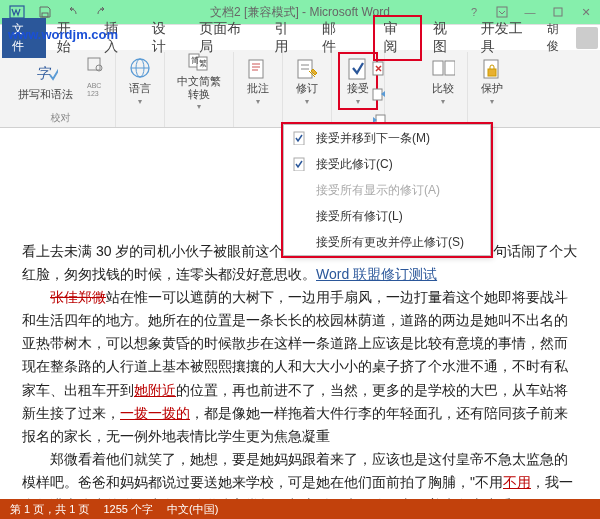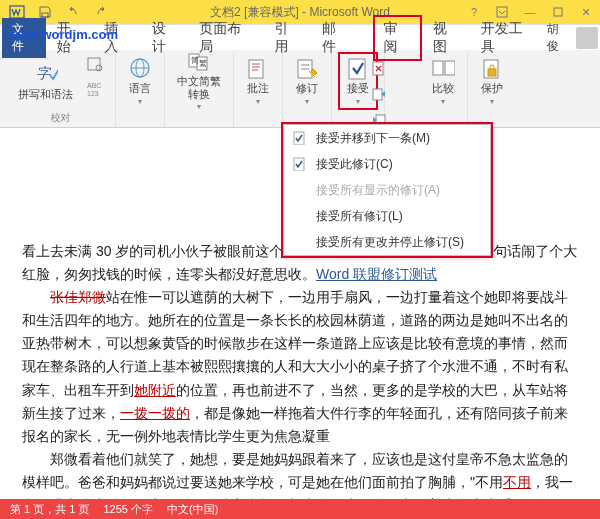--- a/index.html
+++ b/index.html
@@ -1,17 +1,17 @@
 <!DOCTYPE html>
 <html><head>
 <meta charset="utf-8">
 <style>
 * { margin: 0; padding: 0; box-sizing: border-box; font-family: "Microsoft YaHei", SimSun, sans-serif; }
 body { width: 600px; height: 519px; background: #fff; overflow: hidden; font-size: 12px; color: #444; }
-.titlebar { height: 25px; background: #fde047; display: flex; align-items: center; position: relative; border-bottom: 1px solid #e0e0e0; }
+.titlebar { height: 25px; background: #86efac; display: flex; align-items: center; position: relative; border-bottom: 1px solid #e0e0e0; }
 .ti { width: 22px; height: 22px; margin-left: 6px; display: flex; align-items: center; justify-content: center; color: #2b579a; }
 .title { position: absolute; left: 50%; transform: translateX(-50%); font-size: 12px; color: #666; }
 .winbtns { margin-left: auto; display: flex; }
 .winbtn { width: 28px; height: 25px; display: flex; align-items: center; justify-content: center; color: #777; font-size: 11px; }
 .menubar { height: 25px; display: flex; align-items: center; padding: 0 2px; gap: 2px; position: relative; }
 .watermark { position: absolute; left: 8px; top: 2px; color: #1a4fd6; font-weight: bold; font-size: 13px; z-index: 5; }
 .filebtn { background: #2b579a; color: #fff; padding: 3px 10px; font-size: 12px; }
 .tab { padding: 3px 9px; font-size: 14px; color: #444; }
 .tab.active { border: 2px solid #d02; margin-left: 12px; }
 .avatar { margin-left: auto; width: 22px; height: 22px; background: #ccc; border-radius: 2px; }
@@ -31,21 +31,21 @@
 .dropdown.frame { outline: 2px solid #d02; }
 .ditem { height: 26px; display: flex; align-items: center; padding: 0 8px; gap: 8px; font-size: 12px; color: #333; }
 .ditem.disabled { color: #aaa; }
 .dicon { width: 16px; height: 16px; display: flex; align-items: center; justify-content: center; }
 .doc { position: absolute; top: 130px; left: 0; right: 0; bottom: 20px; background: #fff; padding: 110px 22px 10px 22px; overflow: hidden; }
 .doc p { font-size: 14px; line-height: 1.65; color: #222; font-family: SimSun, serif; }
 .doc p.indent { text-indent: 2em; }
 .link { color: #2b579a; text-decoration: underline; }
 .del { text-decoration: line-through; color: #b00; }
 .ins { color: #b00; text-decoration: underline; }
-.statusbar { position: absolute; bottom: 0; left: 0; right: 0; height: 20px; background: #ef4444; color: #fff; display: flex; align-items: center; padding: 0 10px; font-size: 11px; gap: 14px; }
+.statusbar { position: absolute; bottom: 0; left: 0; right: 0; height: 20px; background: #c2410c; color: #fff; display: flex; align-items: center; padding: 0 10px; font-size: 11px; gap: 14px; }
 svg { display: block; }
 .dd { font-size: 8px; color: #888; }
 </style>
 </head>
 <body>
 
 <div class="titlebar">
   <span class="ti">
       <svg width="16" height="16">
         <rect x="1" y="2" width="14" height="12" fill="none" stroke="#2b579a" stroke-width="1.2"></rect>

